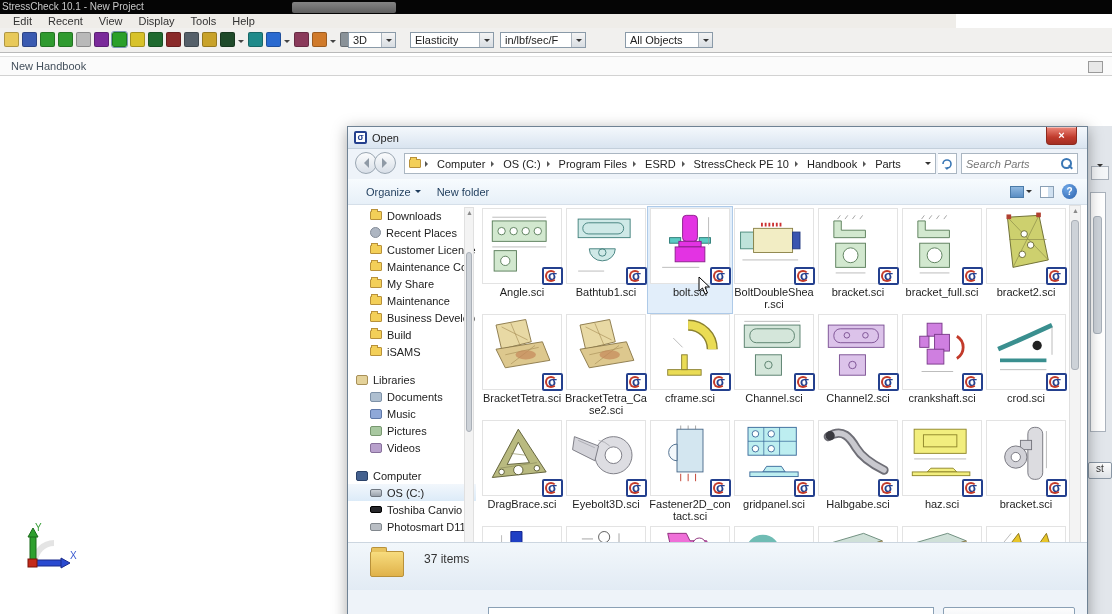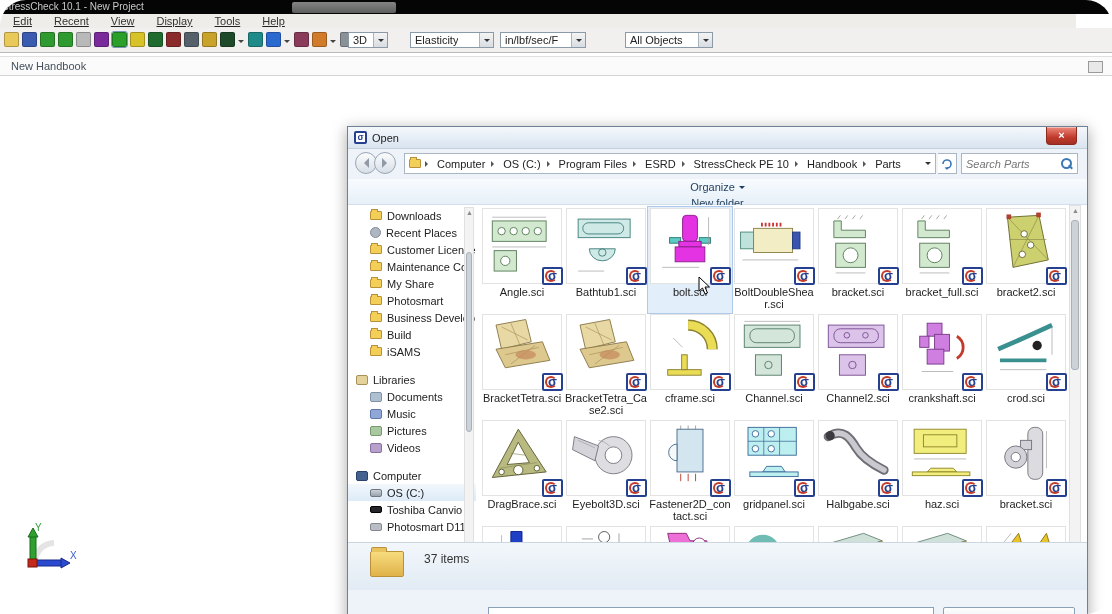--- a/index.html
+++ b/index.html
@@ -1,26 +1,26 @@
 <!DOCTYPE html>
 <html><head>
 <meta charset="utf-8">
 <style>
   * { margin:0; padding:0; box-sizing:border-box; }
   html,body { width:1112px; height:614px; overflow:hidden; background:#fff;
               font-family:"Liberation Sans", sans-serif; font-size:11px; color:#222; }
-  .app { position:relative; width:1112px; height:614px; overflow:hidden; background:#fff;border-radius:26px; }
+  .app { position:relative; width:1112px; height:614px; overflow:hidden; background:#fff; }
 
   
   .titlebar { position:absolute; left:0; top:0; width:1112px; height:14px; background:#050505; }
   .title-text { position:absolute; left:2px; top:1px; color:#c9c9c9; font-size:10px; white-space:nowrap; }
   .title-frag { position:absolute; left:292px; top:2px; width:104px; height:11px;
                 background:linear-gradient(#9a9a9a,#6e6e6e); border-radius:2px; opacity:.85; }
-  .menubar { position:absolute; left:0; top:14px; width:1076px; height:14px; background:#efede9;
-             display:flex; align-items:center; padding-left:6px; gap:8px;text-decoration:underline; }
+  .menubar { position:absolute; left:0; top:14px; width:956px; height:14px; background:#efede9;
+             display:flex; align-items:center; padding-left:6px; gap:2px; }
   .menu-item { padding:0 7px; color:#333; cursor:default; }
   .toolbar { position:absolute; left:0; top:28px; width:1112px; height:25px; background:#f1f0ee;
              border-bottom:1px solid #b9b9b9; }
   .tb-icons { position:absolute; left:4px; top:4px; display:flex; gap:3px; align-items:center; }
   .tbi { width:15px; height:15px; border-radius:2px; border:1px solid rgba(0,0,0,.25); }
   .tbi-arrow { width:0; height:0; border:3px solid transparent; border-top-color:#444; margin:6px 1px 0 0; }
   .combo { position:absolute; top:4px; height:16px; background:#fff; border:1px solid #8a9aa8;
            display:flex; align-items:center; justify-content:space-between; padding-left:4px; }
   .combo .val { white-space:nowrap; overflow:hidden; }
   .combo .btn { width:14px; height:100%; background:linear-gradient(#f4f4f4,#d8dde2);
@@ -88,21 +88,21 @@
   .search-box input { flex:1; border:none; outline:none; font:italic 11px "Liberation Sans", sans-serif;
                       color:#8a8a8a; padding:0 4px; min-width:0; background:transparent; }
   .mag { position:relative; width:14px; height:14px; margin-right:4px; flex:none; }
   .mag::before { content:''; position:absolute; left:2px; top:1px; width:7px; height:7px;
                  border:2px solid #3a77b5; border-radius:50%; }
   .mag::after { content:''; position:absolute; left:9px; top:9px; width:5px; height:2px;
                 background:#3a77b5; transform:rotate(45deg); }
 
   .cmd-bar { position:absolute; left:0; top:52px; width:100%; height:26px;
              background:linear-gradient(#f7fbfe,#e7f0f8); border-bottom:1px solid #d5dfe9;
-             display:flex; align-items:center; padding:0 10px;flex-direction:column; }
+             display:flex; align-items:center; padding:0 10px; }
   .cmd-btn { display:flex; align-items:center; gap:4px; padding:2px 8px; border-radius:2px; color:#1e3c5c; }
   .cmd-right { margin-left:auto; display:flex; align-items:center; gap:8px; }
   .views-icon { width:14px; height:12px; background:linear-gradient(#8fb8e0,#5a8ec4); border:1px solid #4a7aa8; }
   .pane-icon { width:14px; height:12px; background:#fff; border:1px solid #8aa0b5; box-shadow:inset -5px 0 0 #cfe0f0; }
   .help-circle { width:15px; height:15px; border-radius:50%; background:radial-gradient(circle at 35% 30%, #6fa8e8, #2a5faa);
                  color:#fff; font-weight:bold; font-size:10px; text-align:center; line-height:15px; }
 
   .dlg-content { position:absolute; left:0; top:78px; width:739px; height:352px; background:#fff; overflow:hidden; }
   .side-pane { position:absolute; left:0; top:0; width:128px; height:352px; overflow:hidden; padding-top:2px; }
   .side-row { display:flex; align-items:center; gap:5px; height:17px; padding-left:22px; white-space:nowrap; overflow:hidden; }
@@ -199,21 +199,21 @@
         <span class="tbi-arrow"></span>
         <span class="tbi" style="background: rgb(31, 138, 138);"></span>
         <span class="tbi" style="background: rgb(42, 106, 208);"></span>
         <span class="tbi-arrow"></span>
         <span class="tbi" style="background: rgb(138, 58, 90);"></span>
         <span class="tbi" style="background: rgb(208, 122, 42);"></span>
         <span class="tbi-arrow"></span>
         <span class="tbi" style="background: rgb(138, 146, 152);"></span>
         <span class="tbi-arrow"></span>
       </div>
-    <div class="combo" style="left:348px;width:40px;">
+    <div class="combo" style="left:348px;width:48px;">
       <span class="val">3D</span>
       <span class="btn">
           <span class="arr-down"></span>
         </span>
     </div>
     <div class="combo" style="left:410px;width:84px;">
       <span class="val">Elasticity</span>
       <span class="btn">
           <span class="arr-down"></span>
         </span>
@@ -243,20 +243,26 @@
       <rect x="12" y="12" width="6" height="26" fill="#2fa02f" stroke="#1a6a1a" stroke-width="1"></rect>
       <polygon points="15,4 10,13 20,13" fill="#2fa02f" stroke="#1a6a1a"></polygon>
       <rect x="16" y="36" width="28" height="6" fill="#2a4ad0" stroke="#1a2a8a" stroke-width="1"></rect>
       <polygon points="52,39 43,34 43,44" fill="#2a4ad0" stroke="#1a2a8a"></polygon>
       <rect x="10" y="35" width="9" height="8" fill="#c42a1a" stroke="#7a1208"></rect>
     </svg>
     <span class="axis-y-label">Y</span>
     <span class="axis-x-label">X</span>
   </div>
 
+  <div class="bg-strip">
+    <div class="bg-combo"><span class="arr-down" style="margin:5px 0 0 5px;"></span></div>
+    <div class="bg-panel"></div>
+    <div class="bg-thumb"></div>
+    <div class="bg-btn">st</div>
+  </div>
 
   <div class="dialog">
     <div class="dlg-title">
       <span class="dlg-icon">σ</span>
       <span class="dlg-title-text">Open</span>
     </div>
     <div class="dlg-close">×</div>
 
     <div class="nav-row">
       <span class="nav-circle nav-back">
@@ -332,21 +338,21 @@
           <div class="side-row">
             <span class="si si-folder"></span>
             <span>Maintenance Con</span>
           </div>
           <div class="side-row">
             <span class="si si-folder"></span>
             <span>My Share</span>
           </div>
           <div class="side-row">
             <span class="si si-folder"></span>
-            <span>Photosmart</span>
+            <span>Maintenance</span>
           </div>
           <div class="side-row">
             <span class="si si-folder"></span>
             <span>Business Develop</span>
           </div>
           <div class="side-row">
             <span class="si si-folder"></span>
             <span>Build</span>
           </div>
           <div class="side-row">

